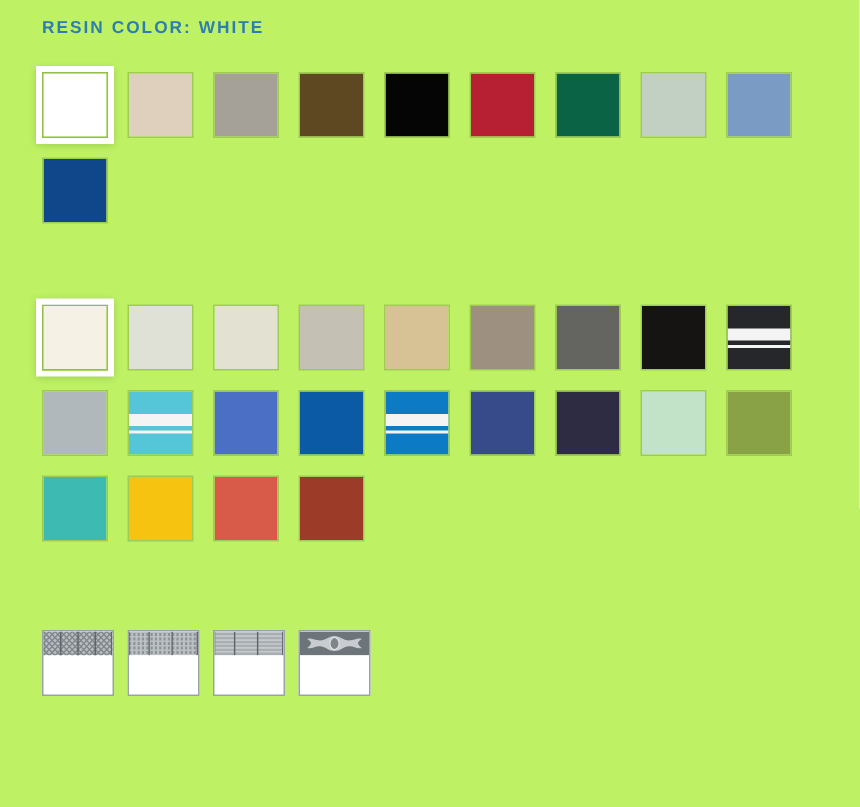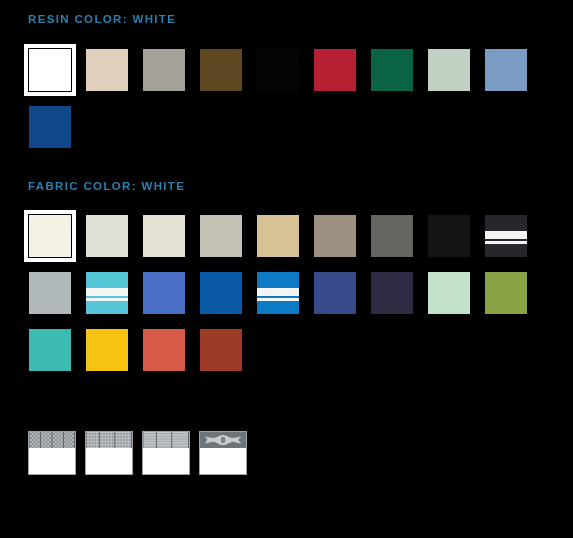--- a/index.html
+++ b/index.html
@@ -11,21 +11,21 @@
     width: 573px;
     height: 538px;
     font-family: "Liberation Sans", sans-serif;
     -webkit-font-smoothing: antialiased;
     overflow: hidden;
   }
   .page {
     position: relative;
     width: 573px;
     height: 538px;
-    background: #000000;
+    background: #bef264;
     box-sizing: border-box;
   }
   .section {
     padding: 0 0 0 28px;
   }
   .section-title {
     color: #2c7fad;
     font-size: 11.5px;
     font-weight: bold;
     letter-spacing: 1.35px;
@@ -136,21 +136,20 @@
         <div class="swatch">
           <div class="fill" style="background: rgb(122, 156, 196);"></div>
         </div>
         <div class="swatch">
           <div class="fill" style="background: rgb(16, 70, 138);"></div>
         </div>
       </div>
   </div>
 
   <div class="section" id="fabric-section">
-    <div class="section-title">FABRIC COLOR: WHITE</div>
     <div class="swatch-grid" id="fabric-grid">
         <div class="swatch selected">
           <div class="fill" style="background: rgb(245, 241, 228);"></div>
         </div>
         <div class="swatch">
           <div class="fill" style="background: rgb(223, 224, 214);"></div>
         </div>
         <div class="swatch">
           <div class="fill" style="background: rgb(227, 225, 209);"></div>
         </div>

